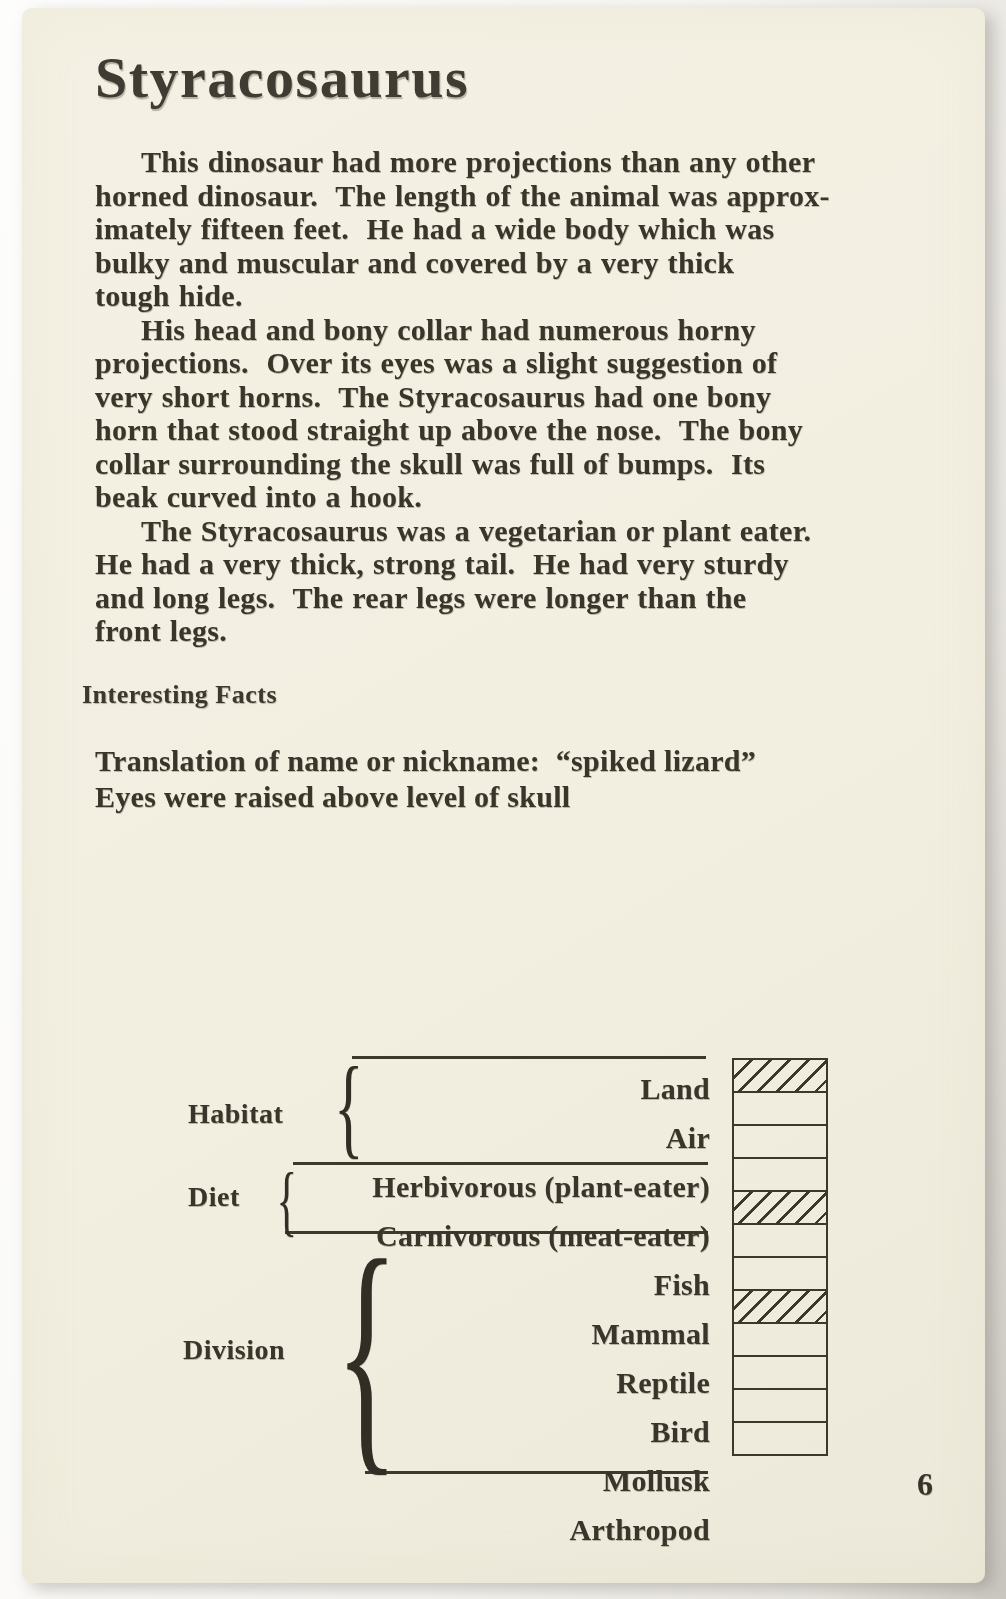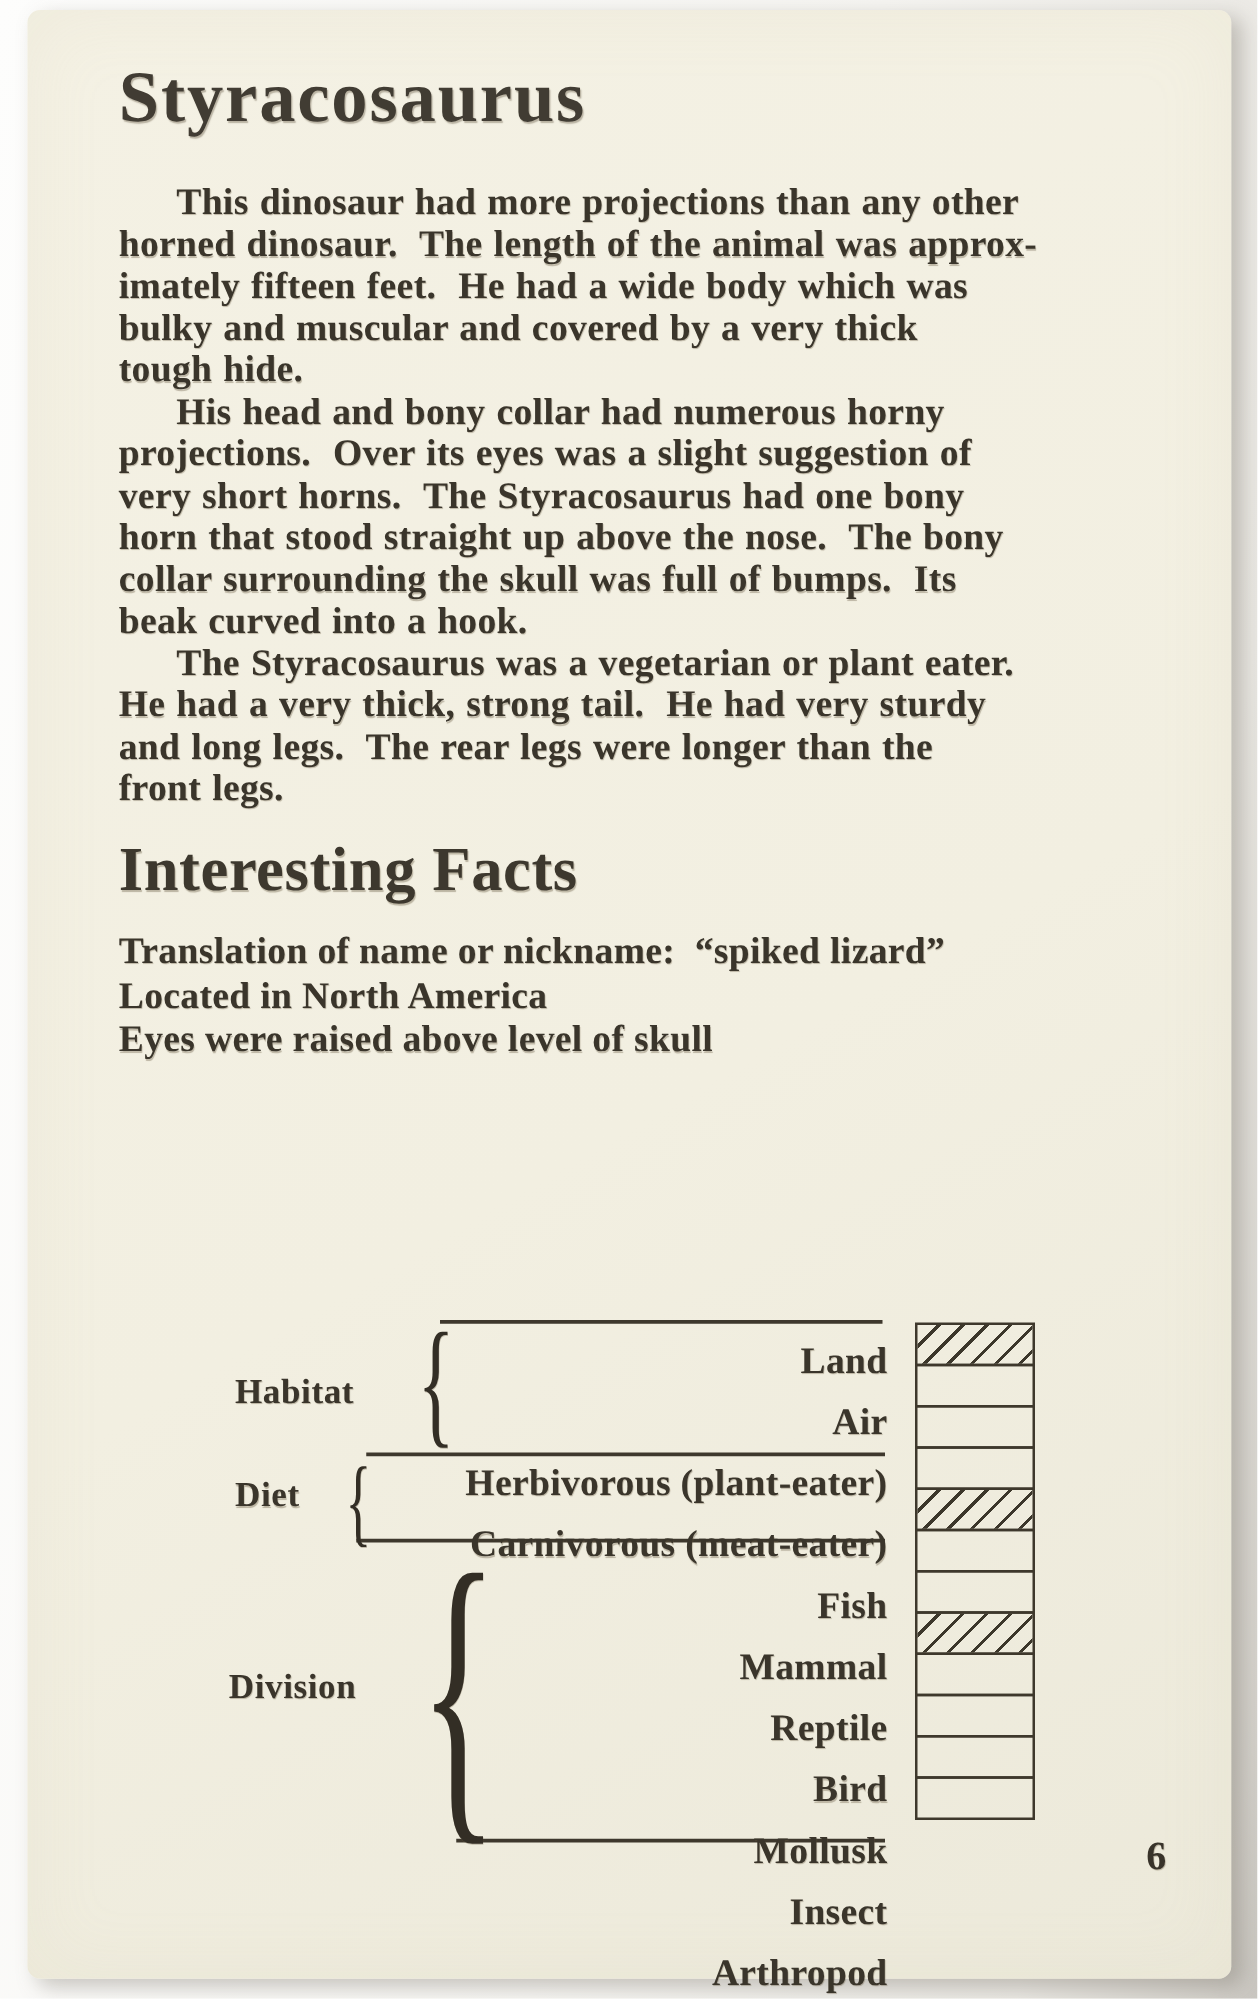--- a/index.html
+++ b/index.html
@@ -26,22 +26,22 @@
   .bodycol {
     position: absolute; left: 73px; top: 137px; width: 880px;
   }
   .para {
     margin: 0; font-size: 30px; font-weight: 700; line-height: 33.5px;
     letter-spacing: 0.3px; word-spacing: 1px;
     white-space: pre; text-indent: 46px; color: #3a352b;
     text-shadow: 0.6px 1px 0.6px rgba(105,92,68,0.38);
   }
   .facts-heading {
-    position: absolute; left: 73px; top: 664px; margin: 0;
-    font-size: 50px; font-weight: 700; line-height: 46px; letter-spacing: 0.5px;
+    position: absolute; left: 60px; top: 664px; margin: 0;
+    font-size: 26px; font-weight: 700; line-height: 46px; letter-spacing: 0.5px;
     color: #3d382e; text-shadow: 0.8px 1.2px 0.8px rgba(105,92,68,0.4);
   }
   .facts {
     position: absolute; left: 73px; top: 735px;
   }
   .fact {
     font-size: 30px; font-weight: 700; line-height: 35.5px;
     letter-spacing: 0.3px; white-space: pre; color: #3a352b;
     text-shadow: 0.6px 1px 0.6px rgba(105,92,68,0.38);
   }
@@ -112,21 +112,20 @@
       <p class="para">The Styracosaurus was a vegetarian or plant eater.
 He had a very thick, strong tail.  He had very sturdy
 and long legs.  The rear legs were longer than the
 front legs.</p>
     </div>
 
     <h2 class="facts-heading">Interesting Facts</h2>
 
     <div class="facts">
       <div class="fact">Translation of name or nickname:  “spiked lizard”</div>
-      <div class="fact">Located in North America</div>
       <div class="fact">Eyes were raised above level of skull</div>
     </div>
 
     <div class="chart">
 
       <div class="hline hline-1"></div>
       <div class="hline hline-2"></div>
       <div class="hline hline-3"></div>
       <div class="hline hline-4"></div>
 
@@ -141,21 +140,20 @@
       <div class="row-labels">
         <div class="rlabel">Land</div>
         <div class="rlabel">Air</div>
         <div class="rlabel">Herbivorous (plant-eater)</div>
         <div class="rlabel">Carnivorous (meat-eater)</div>
         <div class="rlabel">Fish</div>
         <div class="rlabel">Mammal</div>
         <div class="rlabel">Reptile</div>
         <div class="rlabel">Bird</div>
         <div class="rlabel">Mollusk</div>
-        <div class="rlabel">Insect</div>
         <div class="rlabel">Arthropod</div>
       </div>
 
       <div class="boxes">
         <div class="box hatched"></div>
         <div class="box"></div>
         <div class="box"></div>
         <div class="box"></div>
         <div class="box hatched"></div>
         <div class="box"></div>

